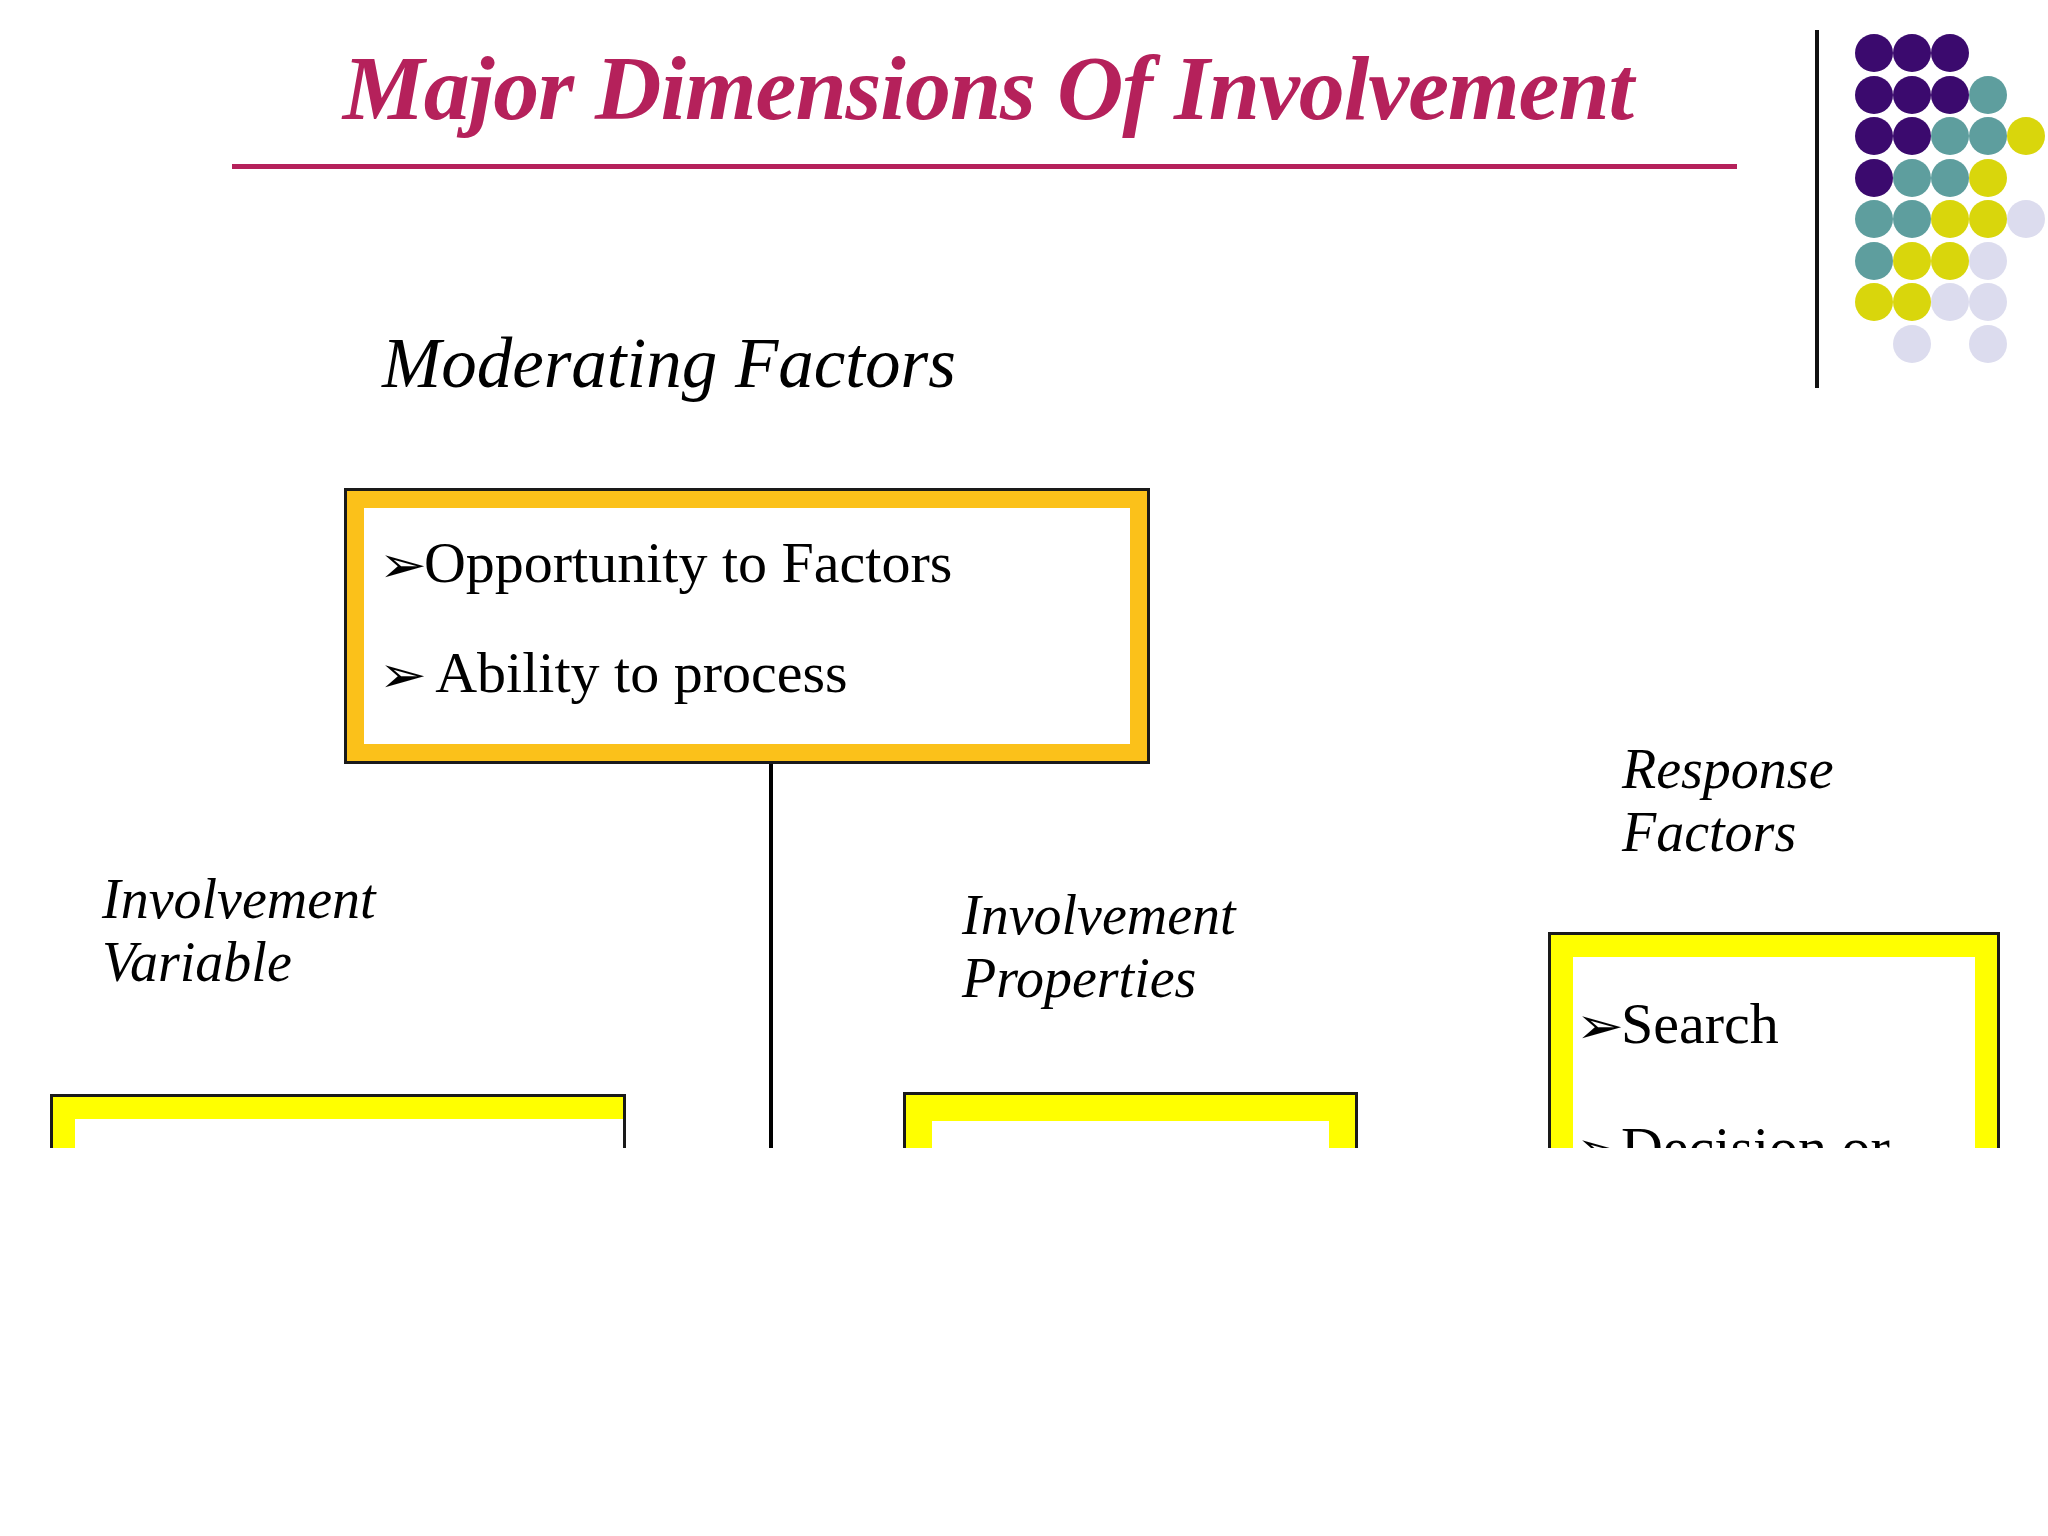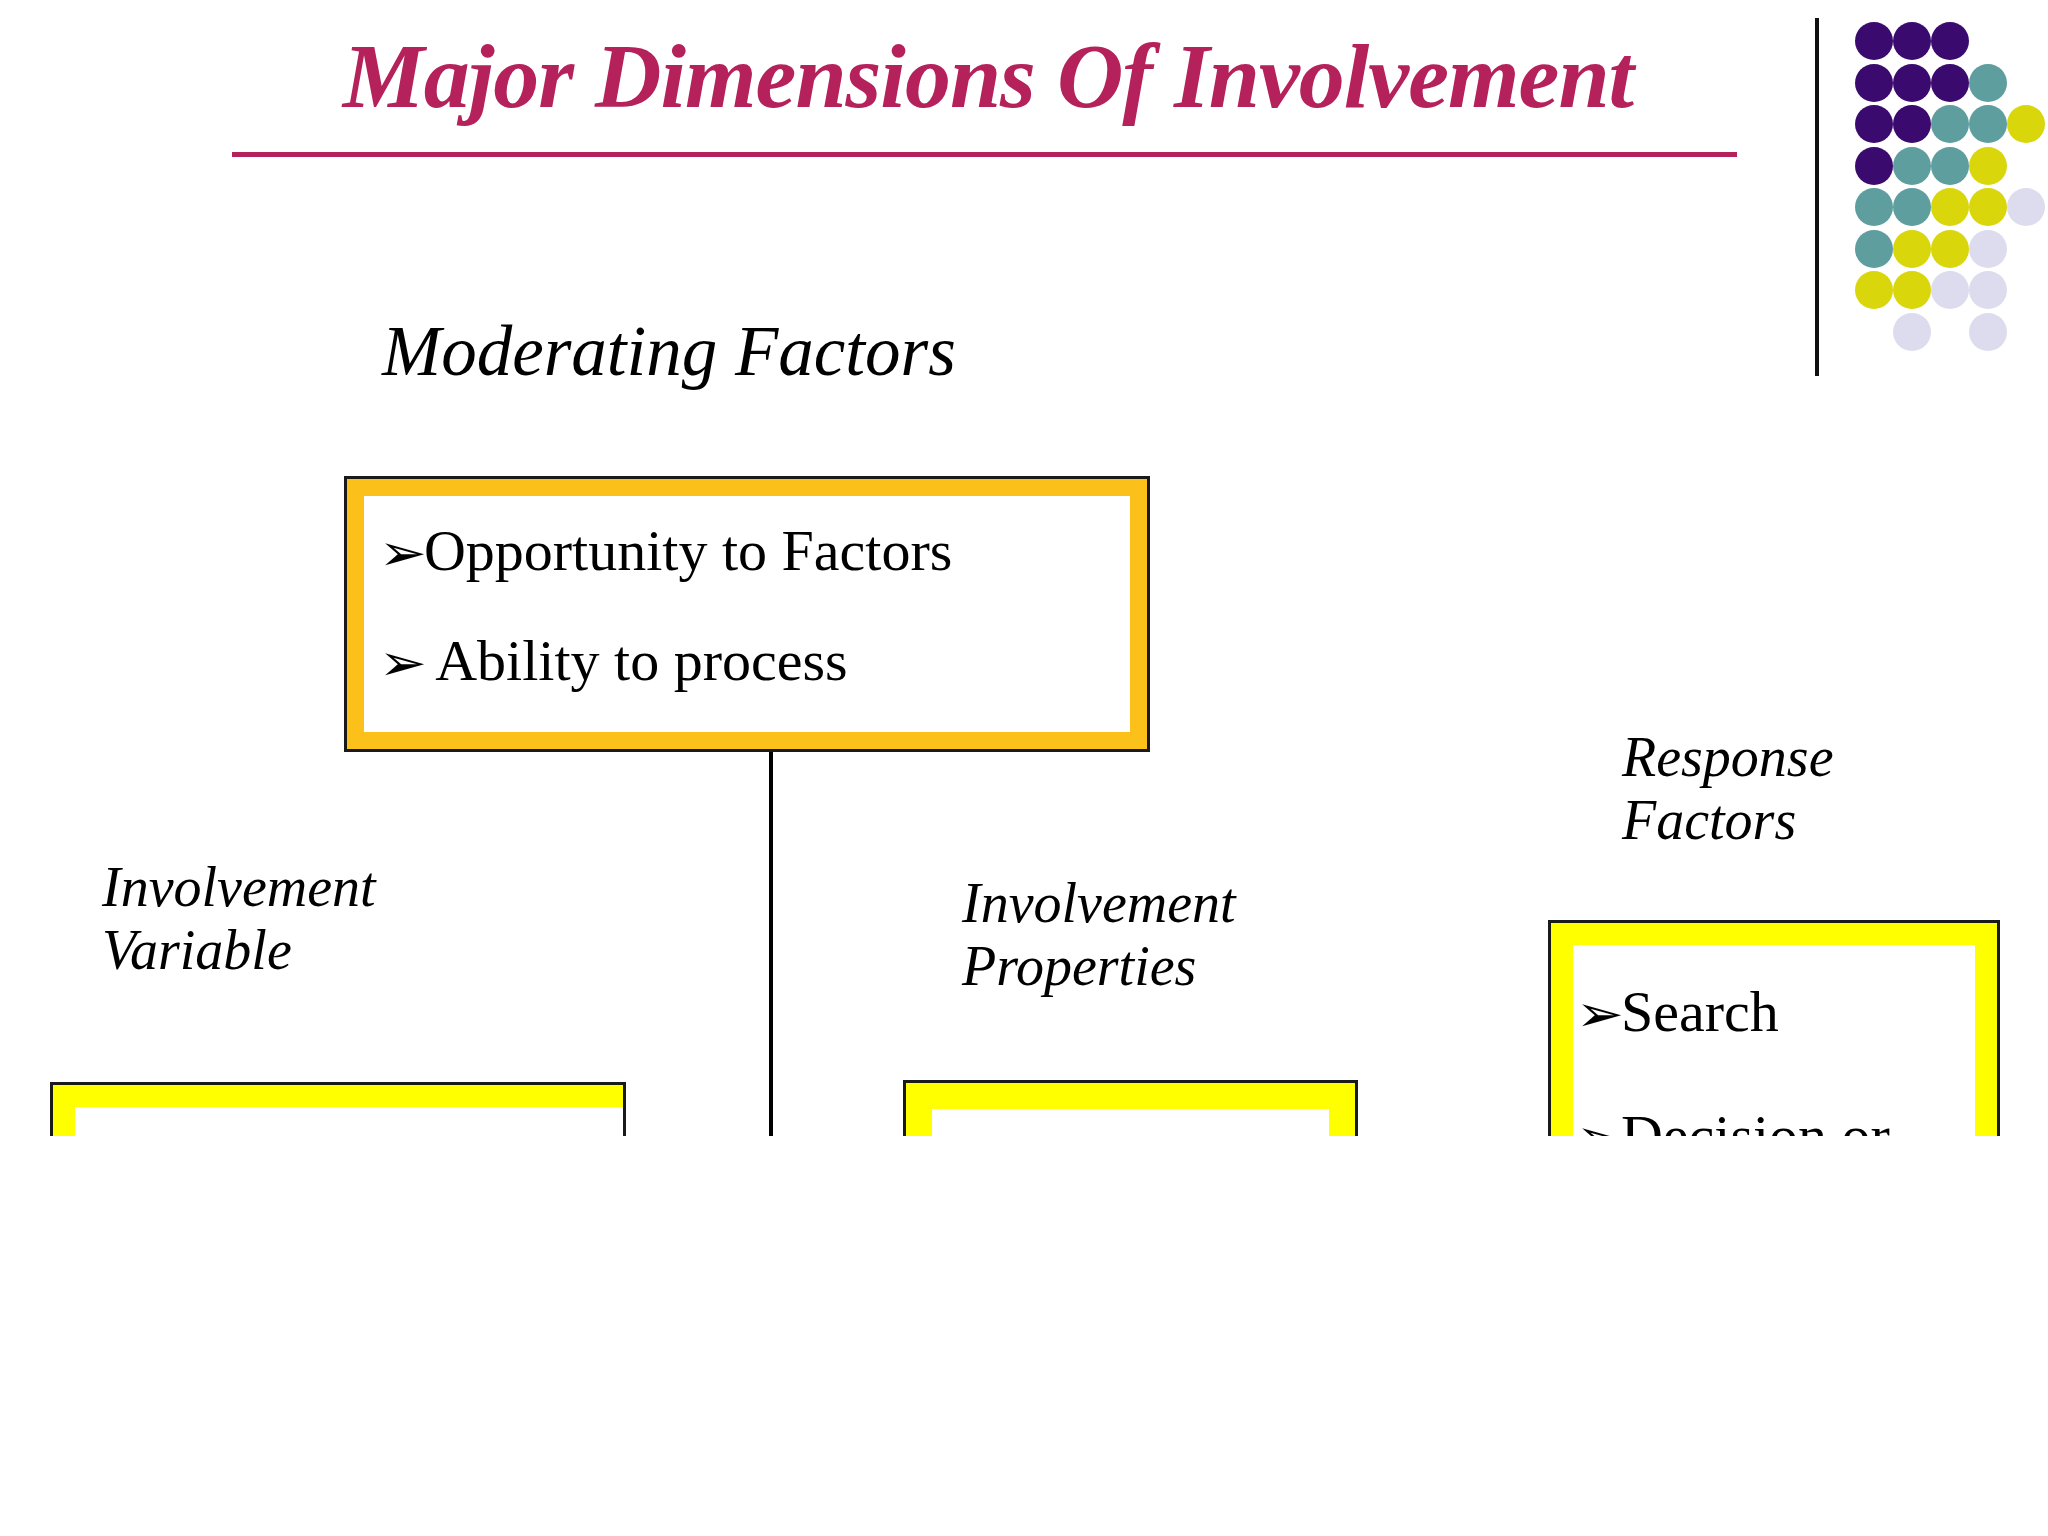--- a/index.html
+++ b/index.html
@@ -8,20 +8,21 @@
     padding: 0;
     background: #ffffff;
   }
   #slide {
     position: relative;
     width: 2048px;
     height: 1136px;
     background: #ffffff;
     overflow: hidden;
     font-family: "Liberation Serif", "DejaVu Serif", serif;
+    margin-top: 12px;
   }
 
   
   #title {
     position: absolute;
     left: 228px;
     top: 30px;
     width: 1520px;
     text-align: center;
     font-family: "Liberation Serif", "DejaVu Serif", serif;

